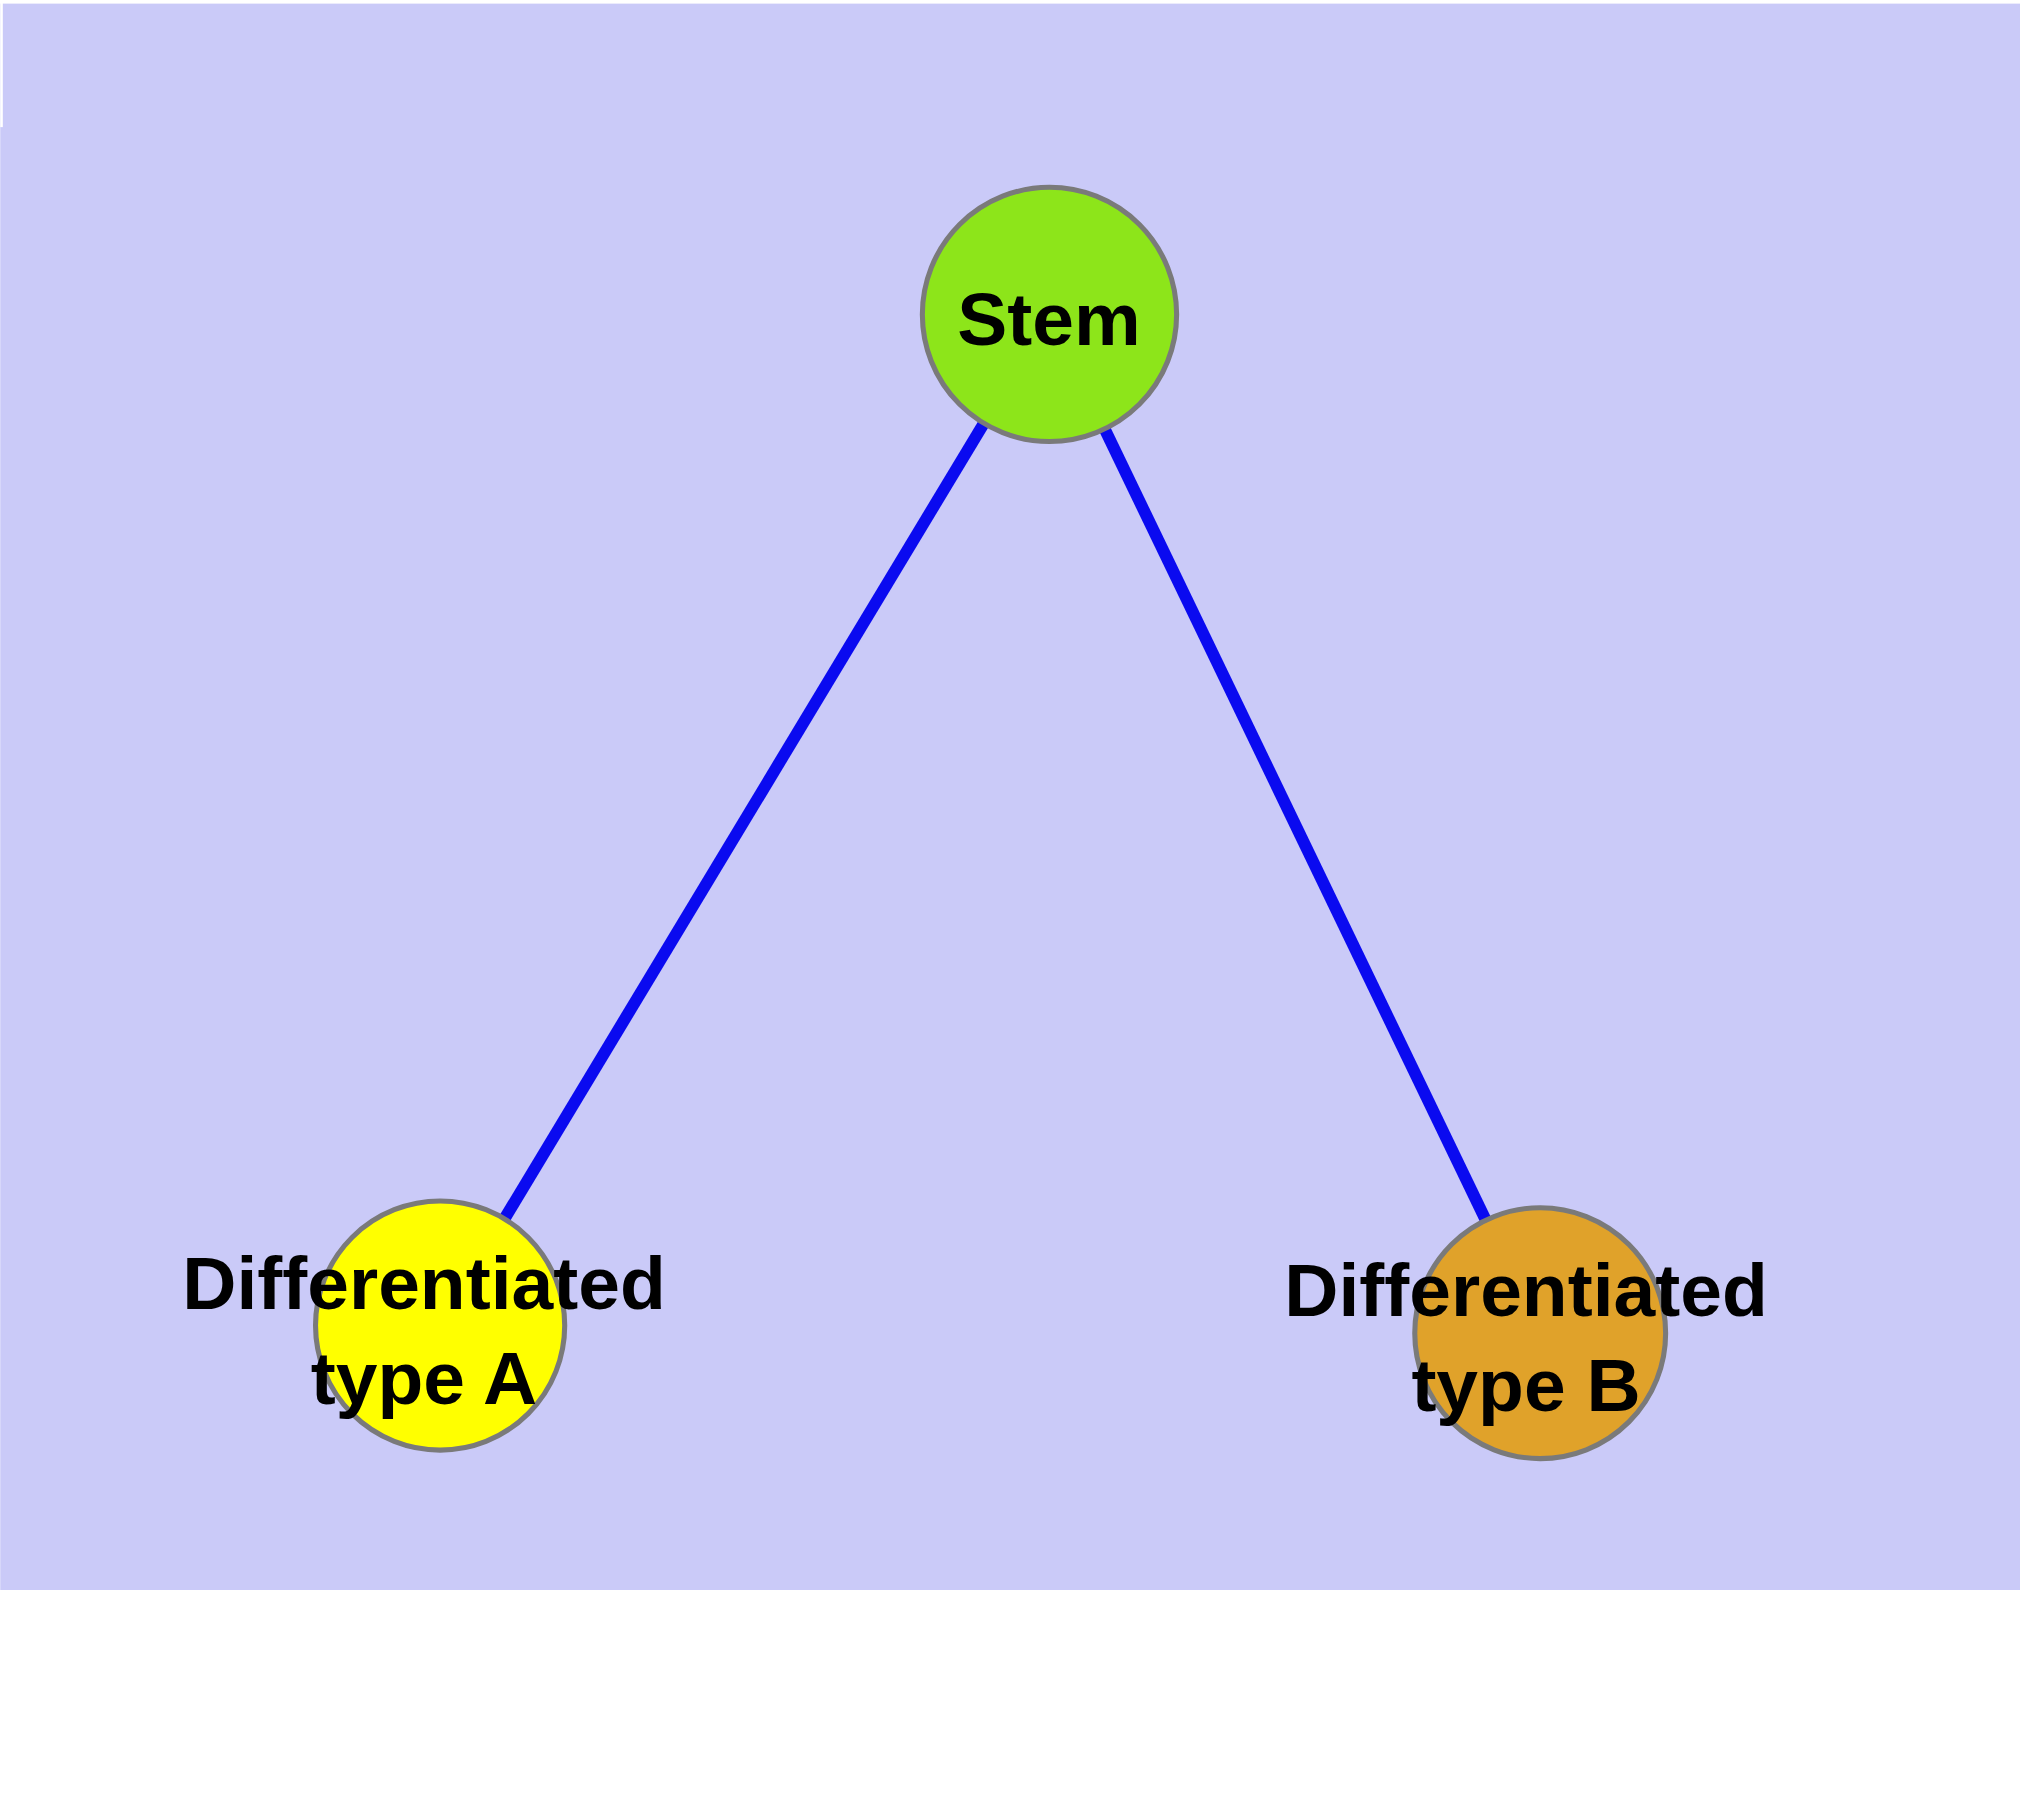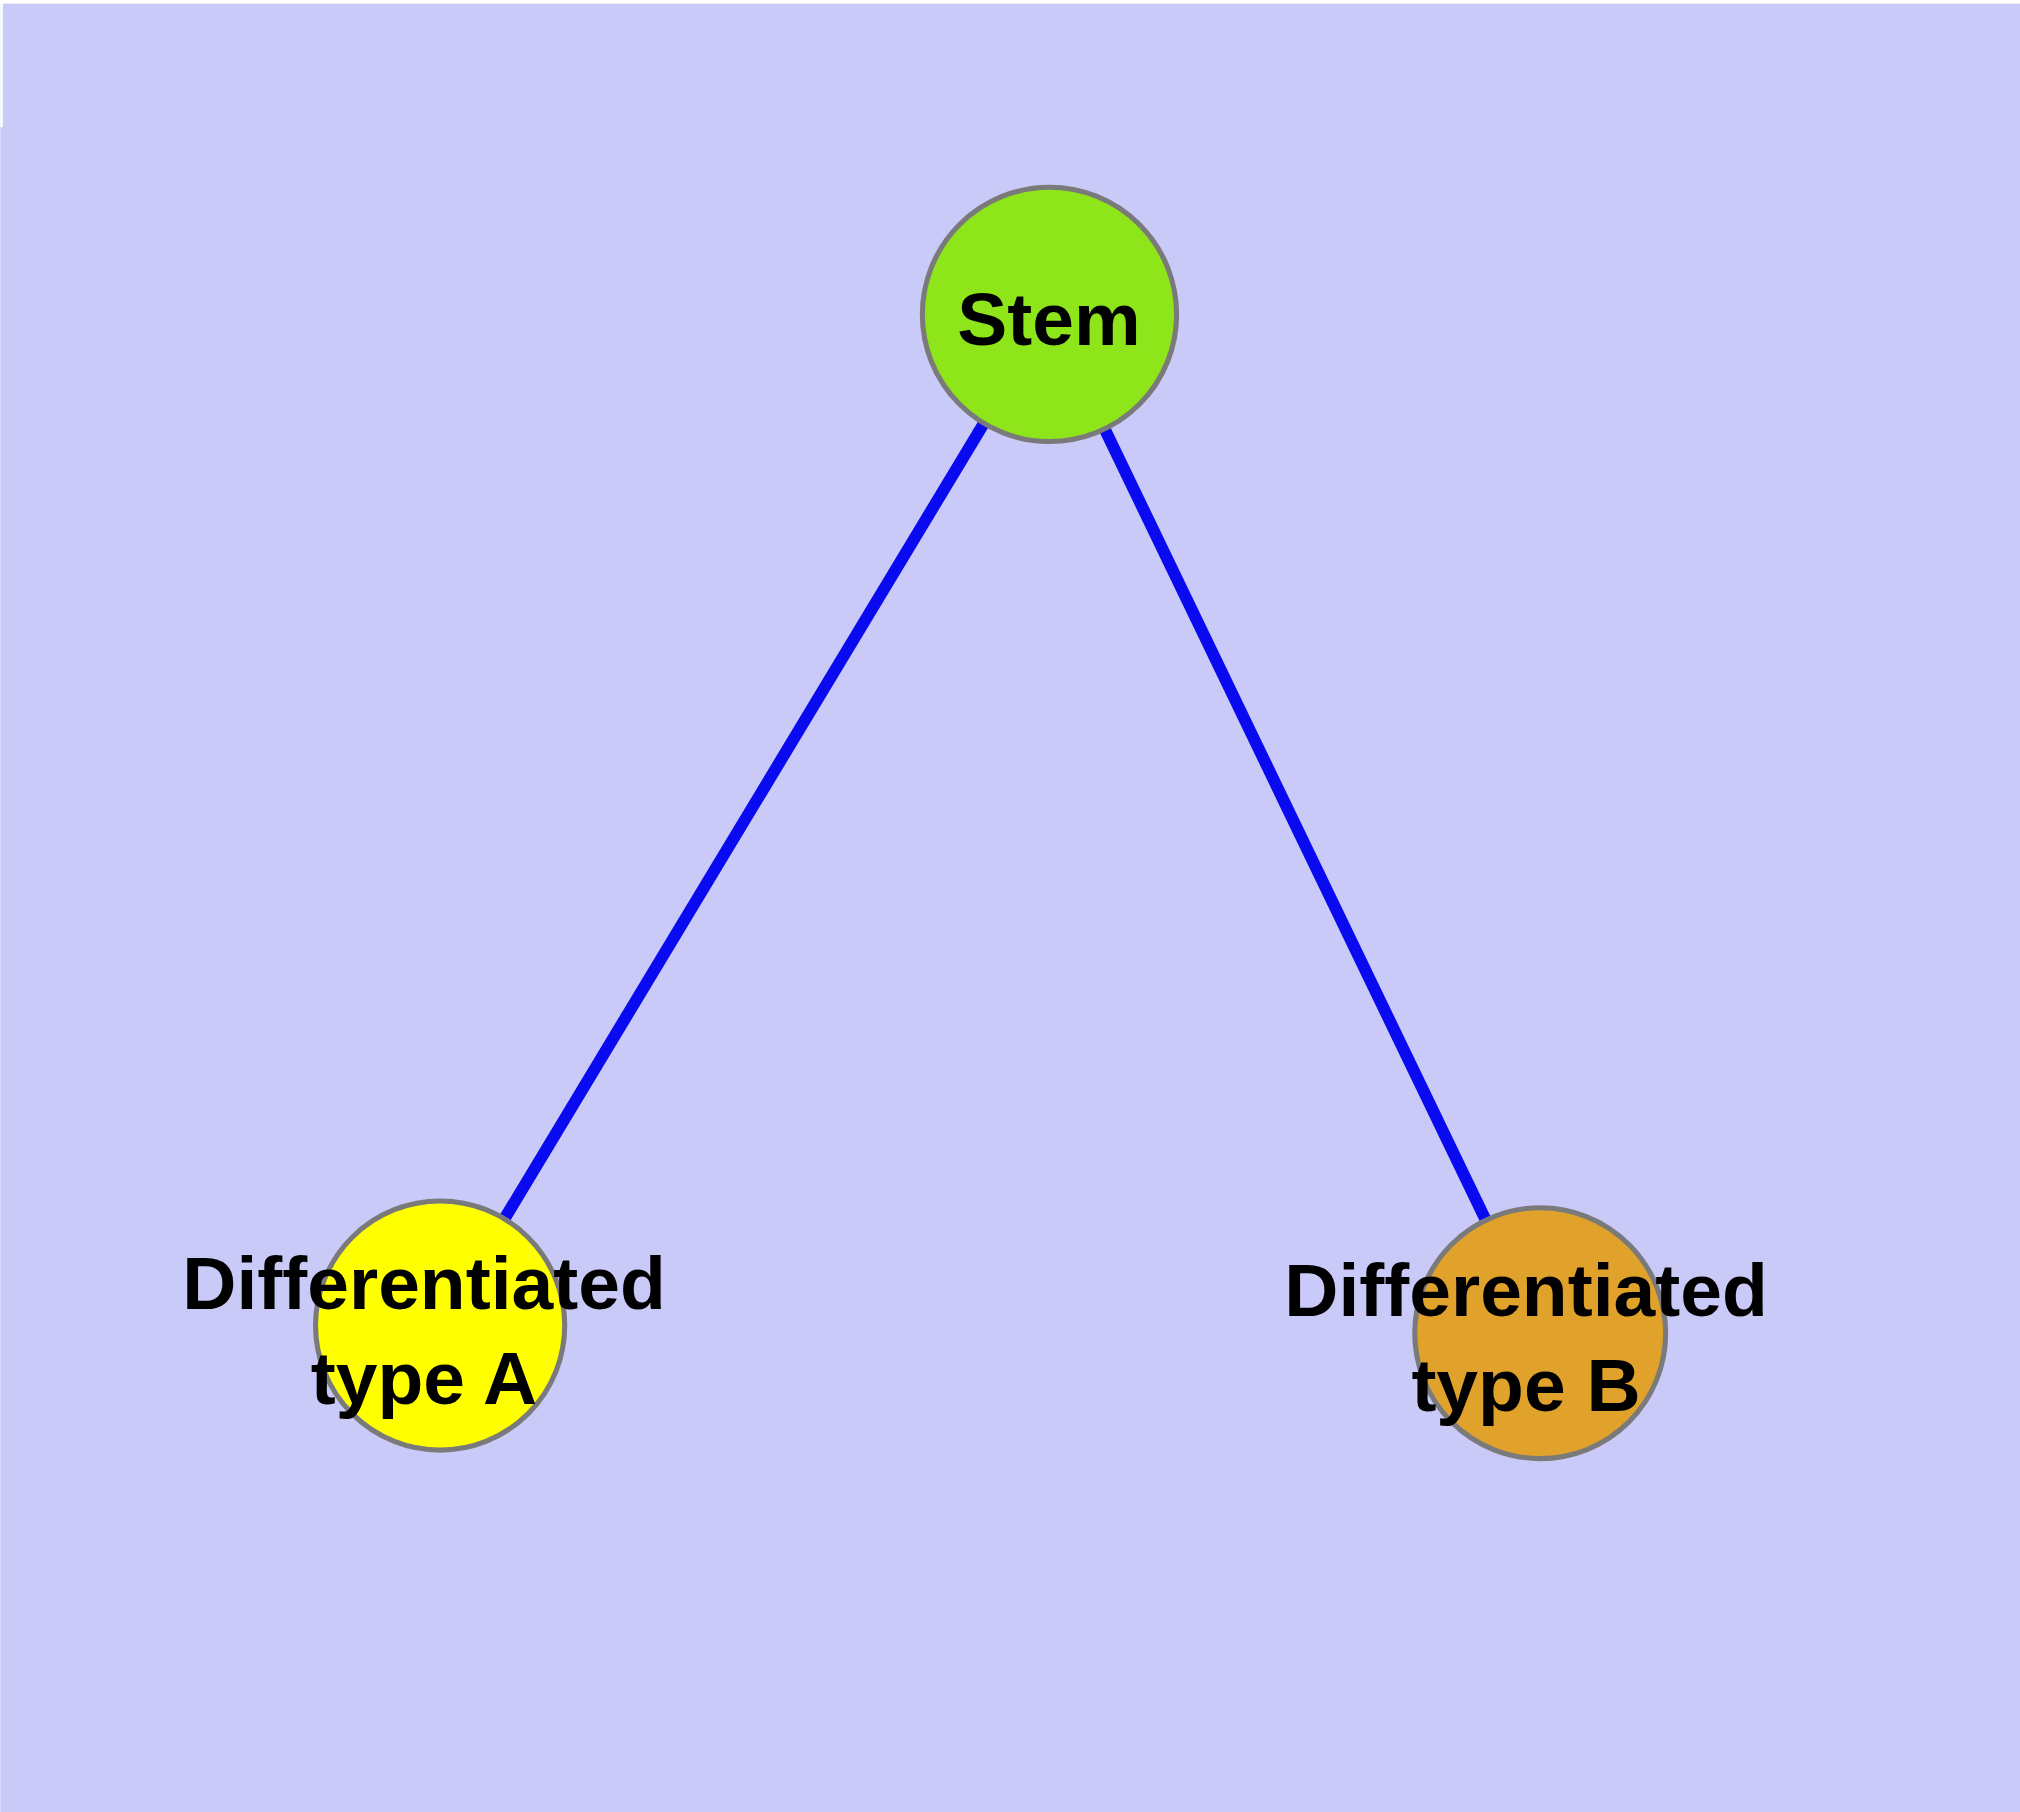--- a/index.html
+++ b/index.html
@@ -3,21 +3,21 @@
 <meta charset="utf-8">
 <style>
   html, body {
     margin: 0;
     padding: 0;
     background: #ffffff;
   }
   .figure {
     position: relative;
     width: 2021px;
-    height: 1812px;
+    height: 1590px;
     overflow: hidden;
     font-family: "Liberation Sans", sans-serif;
   }
   .figure svg {
     position: absolute;
     left: 0;
     top: 0;
     display: block;
   }
   .edge {

